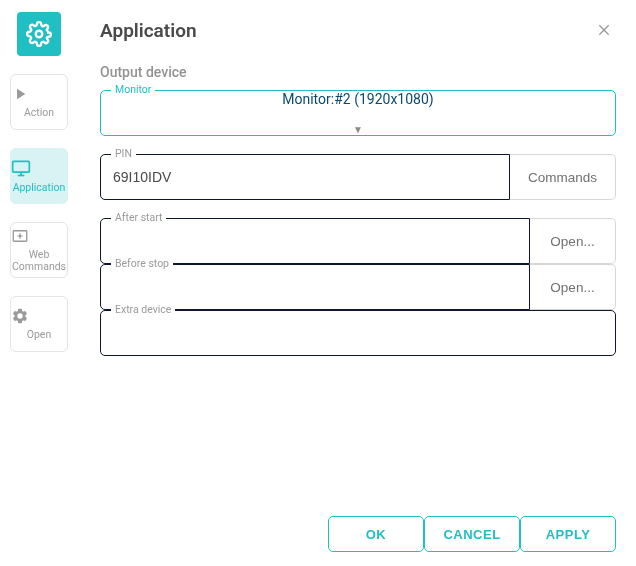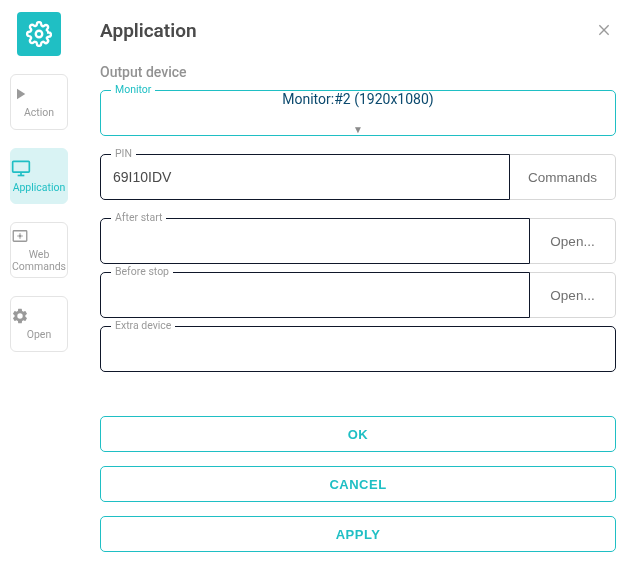--- a/index.html
+++ b/index.html
@@ -134,28 +134,26 @@
     border-radius: 0 5px 5px 0;
     background: #fff;
     padding: 0 18px;
     font-size: 13.5px;
     font-weight: 500;
     color: #707070;
     cursor: pointer;
     min-width: 86px;
     height: 46px;
   }
-  .commands .field-row { margin-bottom: 8px; }
+  .commands .field-row { margin-bottom: 0; }
   .footer {
     margin-top: auto;
     display: flex;
     justify-content: flex-end;
-    gap: 14px;
     padding-top: 14px;
-    flex-direction: column;
   }
   .footer-btn {
     border: 1.5px solid #1fbfc4;
     background: #fff;
     color: #1fbfc4;
     font-size: 13px;
     font-weight: 700;
     letter-spacing: 0.5px;
     padding: 0 18px;
     height: 36px;

